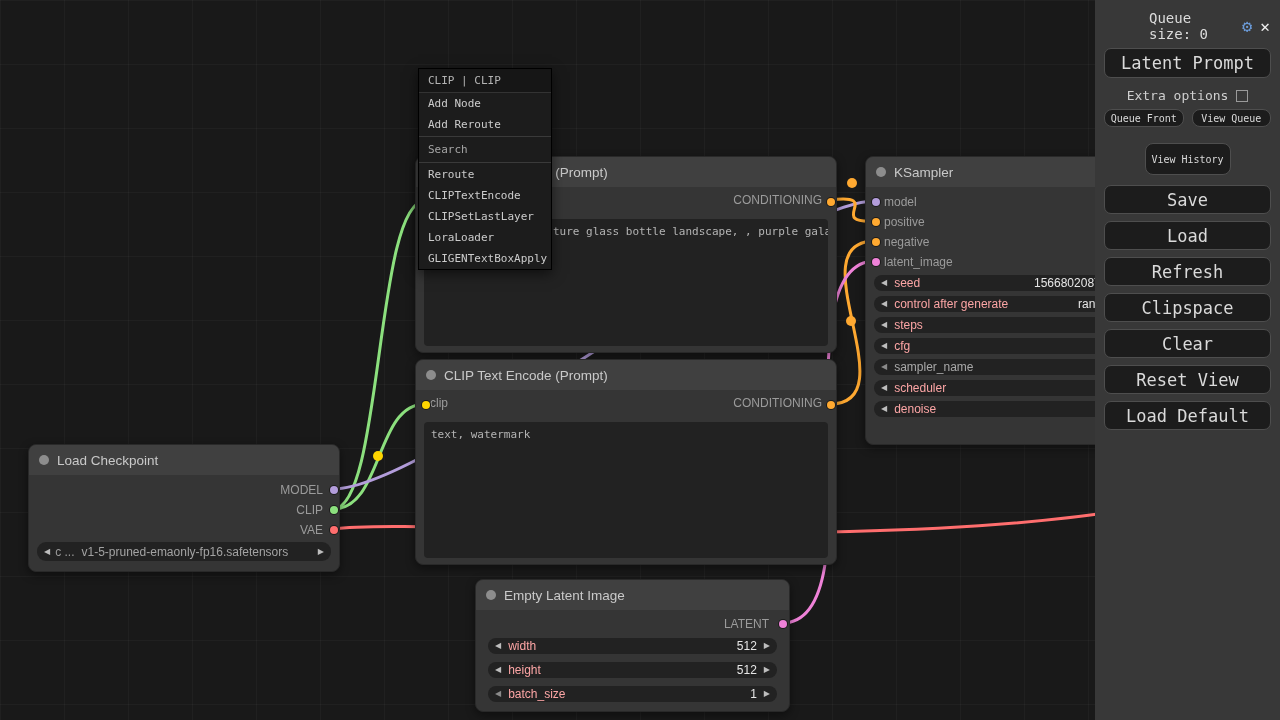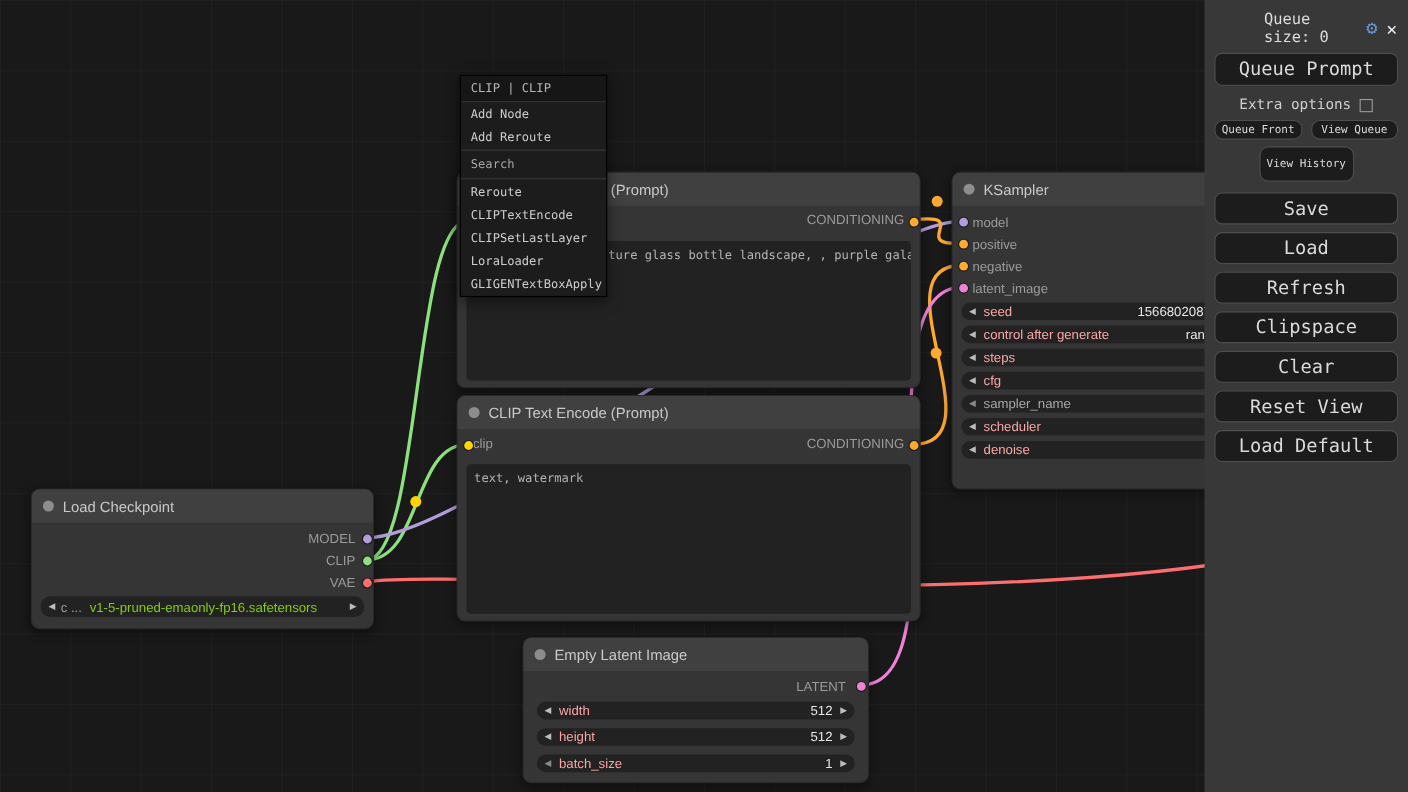--- a/index.html
+++ b/index.html
@@ -83,21 +83,21 @@
   .btn {
     display:block; width:100%; background:#1c1c1c; color:#dadada;
     border:1px solid #4e4e4e; border-radius:7px; cursor:pointer;
     font-family:"DejaVu Sans Mono", monospace; text-align:center;
   }
   .btn.big { height:30px; font-size:17px; margin-bottom:8px; }
   .extra { display:flex; align-items:center; justify-content:center; gap:8px;
            font-size:13px; color:#cfcfcf; padding:2px 0 6px; }
   .cb { width:12px; height:12px; border:1px solid #9a9a9a; background:#383838;
         display:inline-block; cursor:pointer; }
-  .row2 { display:flex; gap:8px; margin-bottom:6px; }
+  .row2 { display:flex; gap:8px; margin-bottom:16px; }
   .btn.tiny { height:18px; font-size:10px; border-radius:8px; padding:0 2px; }
   .vh-wrap { text-align:center; margin-bottom:10px; }
   .btn.small { display:inline-block; width:86px; height:32px; font-size:10px;
                line-height:1.3; border-radius:8px; }
   .btn.med { height:29px; font-size:17px; margin-bottom:7px; }
 </style>
 </head>
 <body>
 
 <div class="canvas">
@@ -132,21 +132,21 @@
       <div class="iorow out">MODEL</div>
       <div class="iorow out">CLIP</div>
       <div class="iorow out">VAE</div>
     </div>
     <span class="dot" style="left:301px; top:41px; background:#B39DDB;"></span>
     <span class="dot" style="left:301px; top:61px; background:#8CE07E;"></span>
     <span class="dot" style="left:301px; top:81px; background:#FF6E6E;"></span>
     <div class="pill" style="margin-top:2px;">
       <span class="arr">◀</span>
       <span class="graylbl">c ...</span>
-      <span class="wname" style="color:#84cc16;">v1-5-pruned-emaonly-fp16.safetensors</span>
+      <span class="wname" style="color:#a3a3a3;">v1-5-pruned-emaonly-fp16.safetensors</span>
       <span class="spacer"></span>
       <span class="arr">▶</span>
     </div>
   </div>
 
   <div class="node" style="left:415px; top:156px; width:422px; height:197px;">
     <div class="node-title">
       <span class="tdot"></span>
       <span>CLIP Text Encode (Prompt)</span>
     </div>
@@ -267,21 +267,21 @@
     <div class="mitem">LoraLoader</div>
     <div class="mitem">GLIGENTextBoxApply</div>
   </div>
 
   <div class="sidebar">
     <div class="qhead">
       <span class="qlabel">Queue size: 0</span>
       <span class="gear">⚙</span>
       <span class="xclose">✕</span>
     </div>
-    <button class="btn big">Queue Prompt</button>
+    <button class="btn big">Latent Prompt</button>
     <div class="extra">
       <span>Extra options</span>
       <span class="cb"></span>
     </div>
     <div class="row2">
       <button class="btn tiny">Queue Front</button>
       <button class="btn tiny">View Queue</button>
     </div>
     <div class="vh-wrap">
       <button class="btn small">View History</button>

